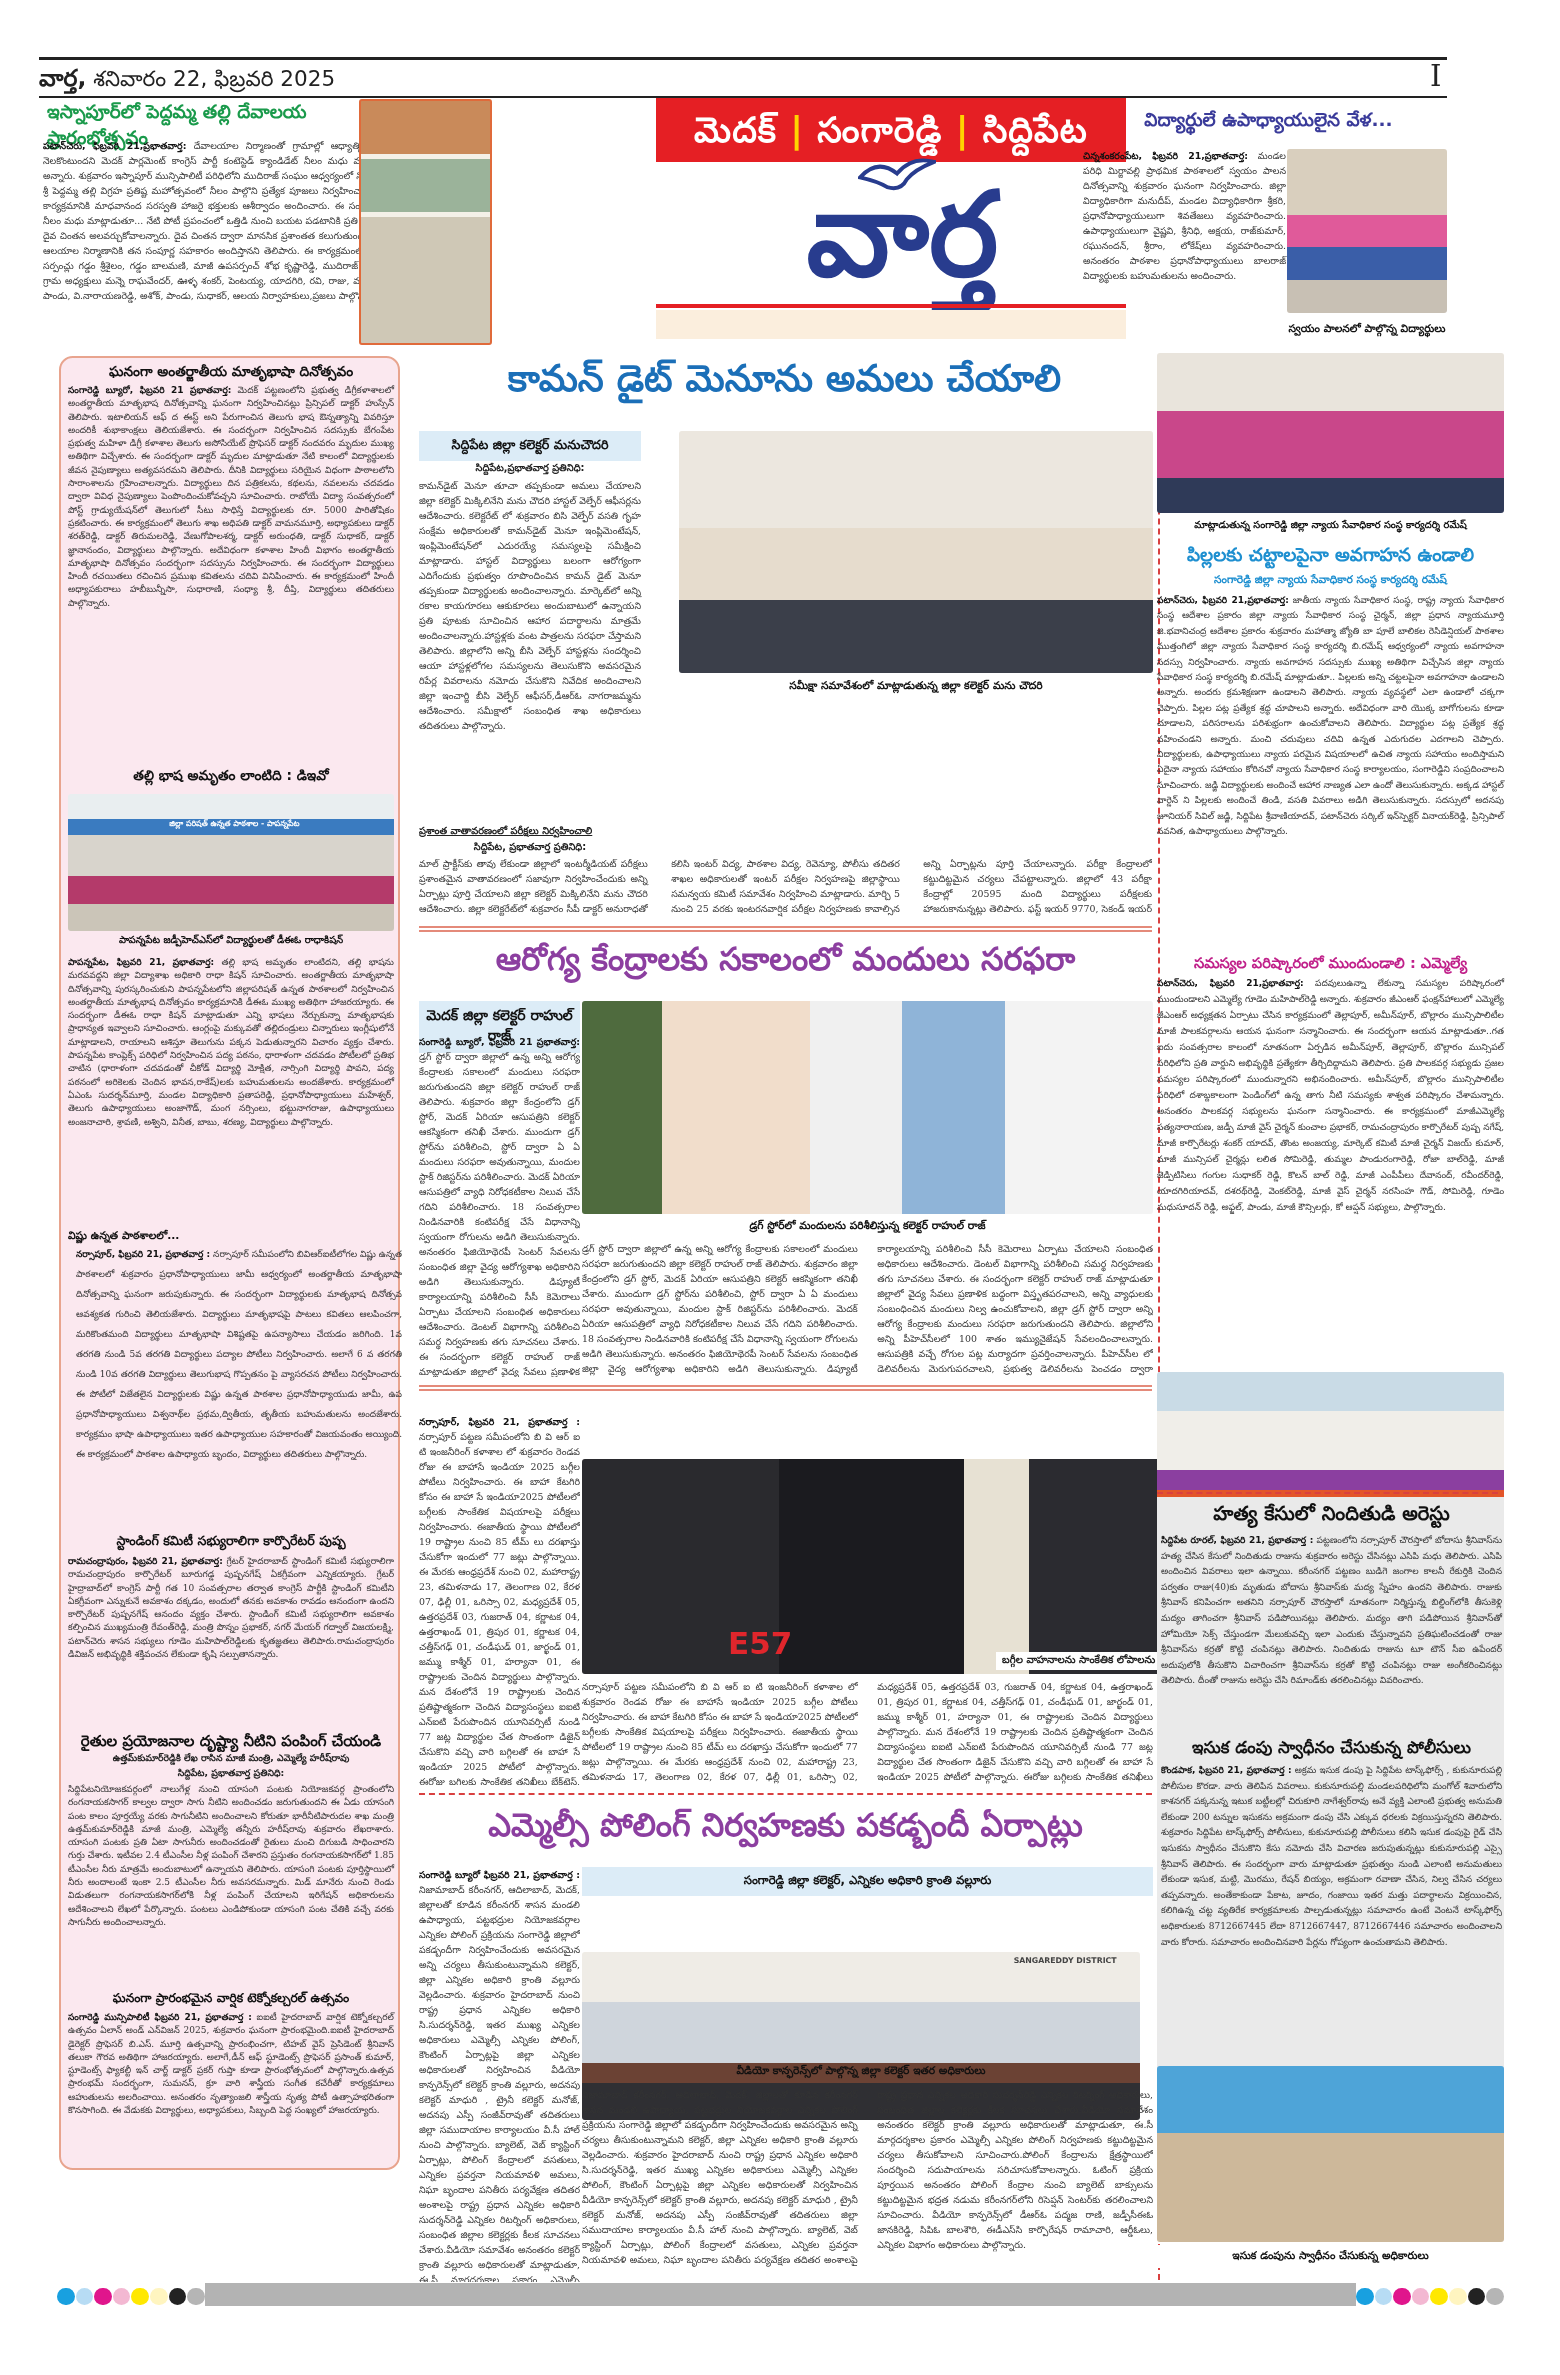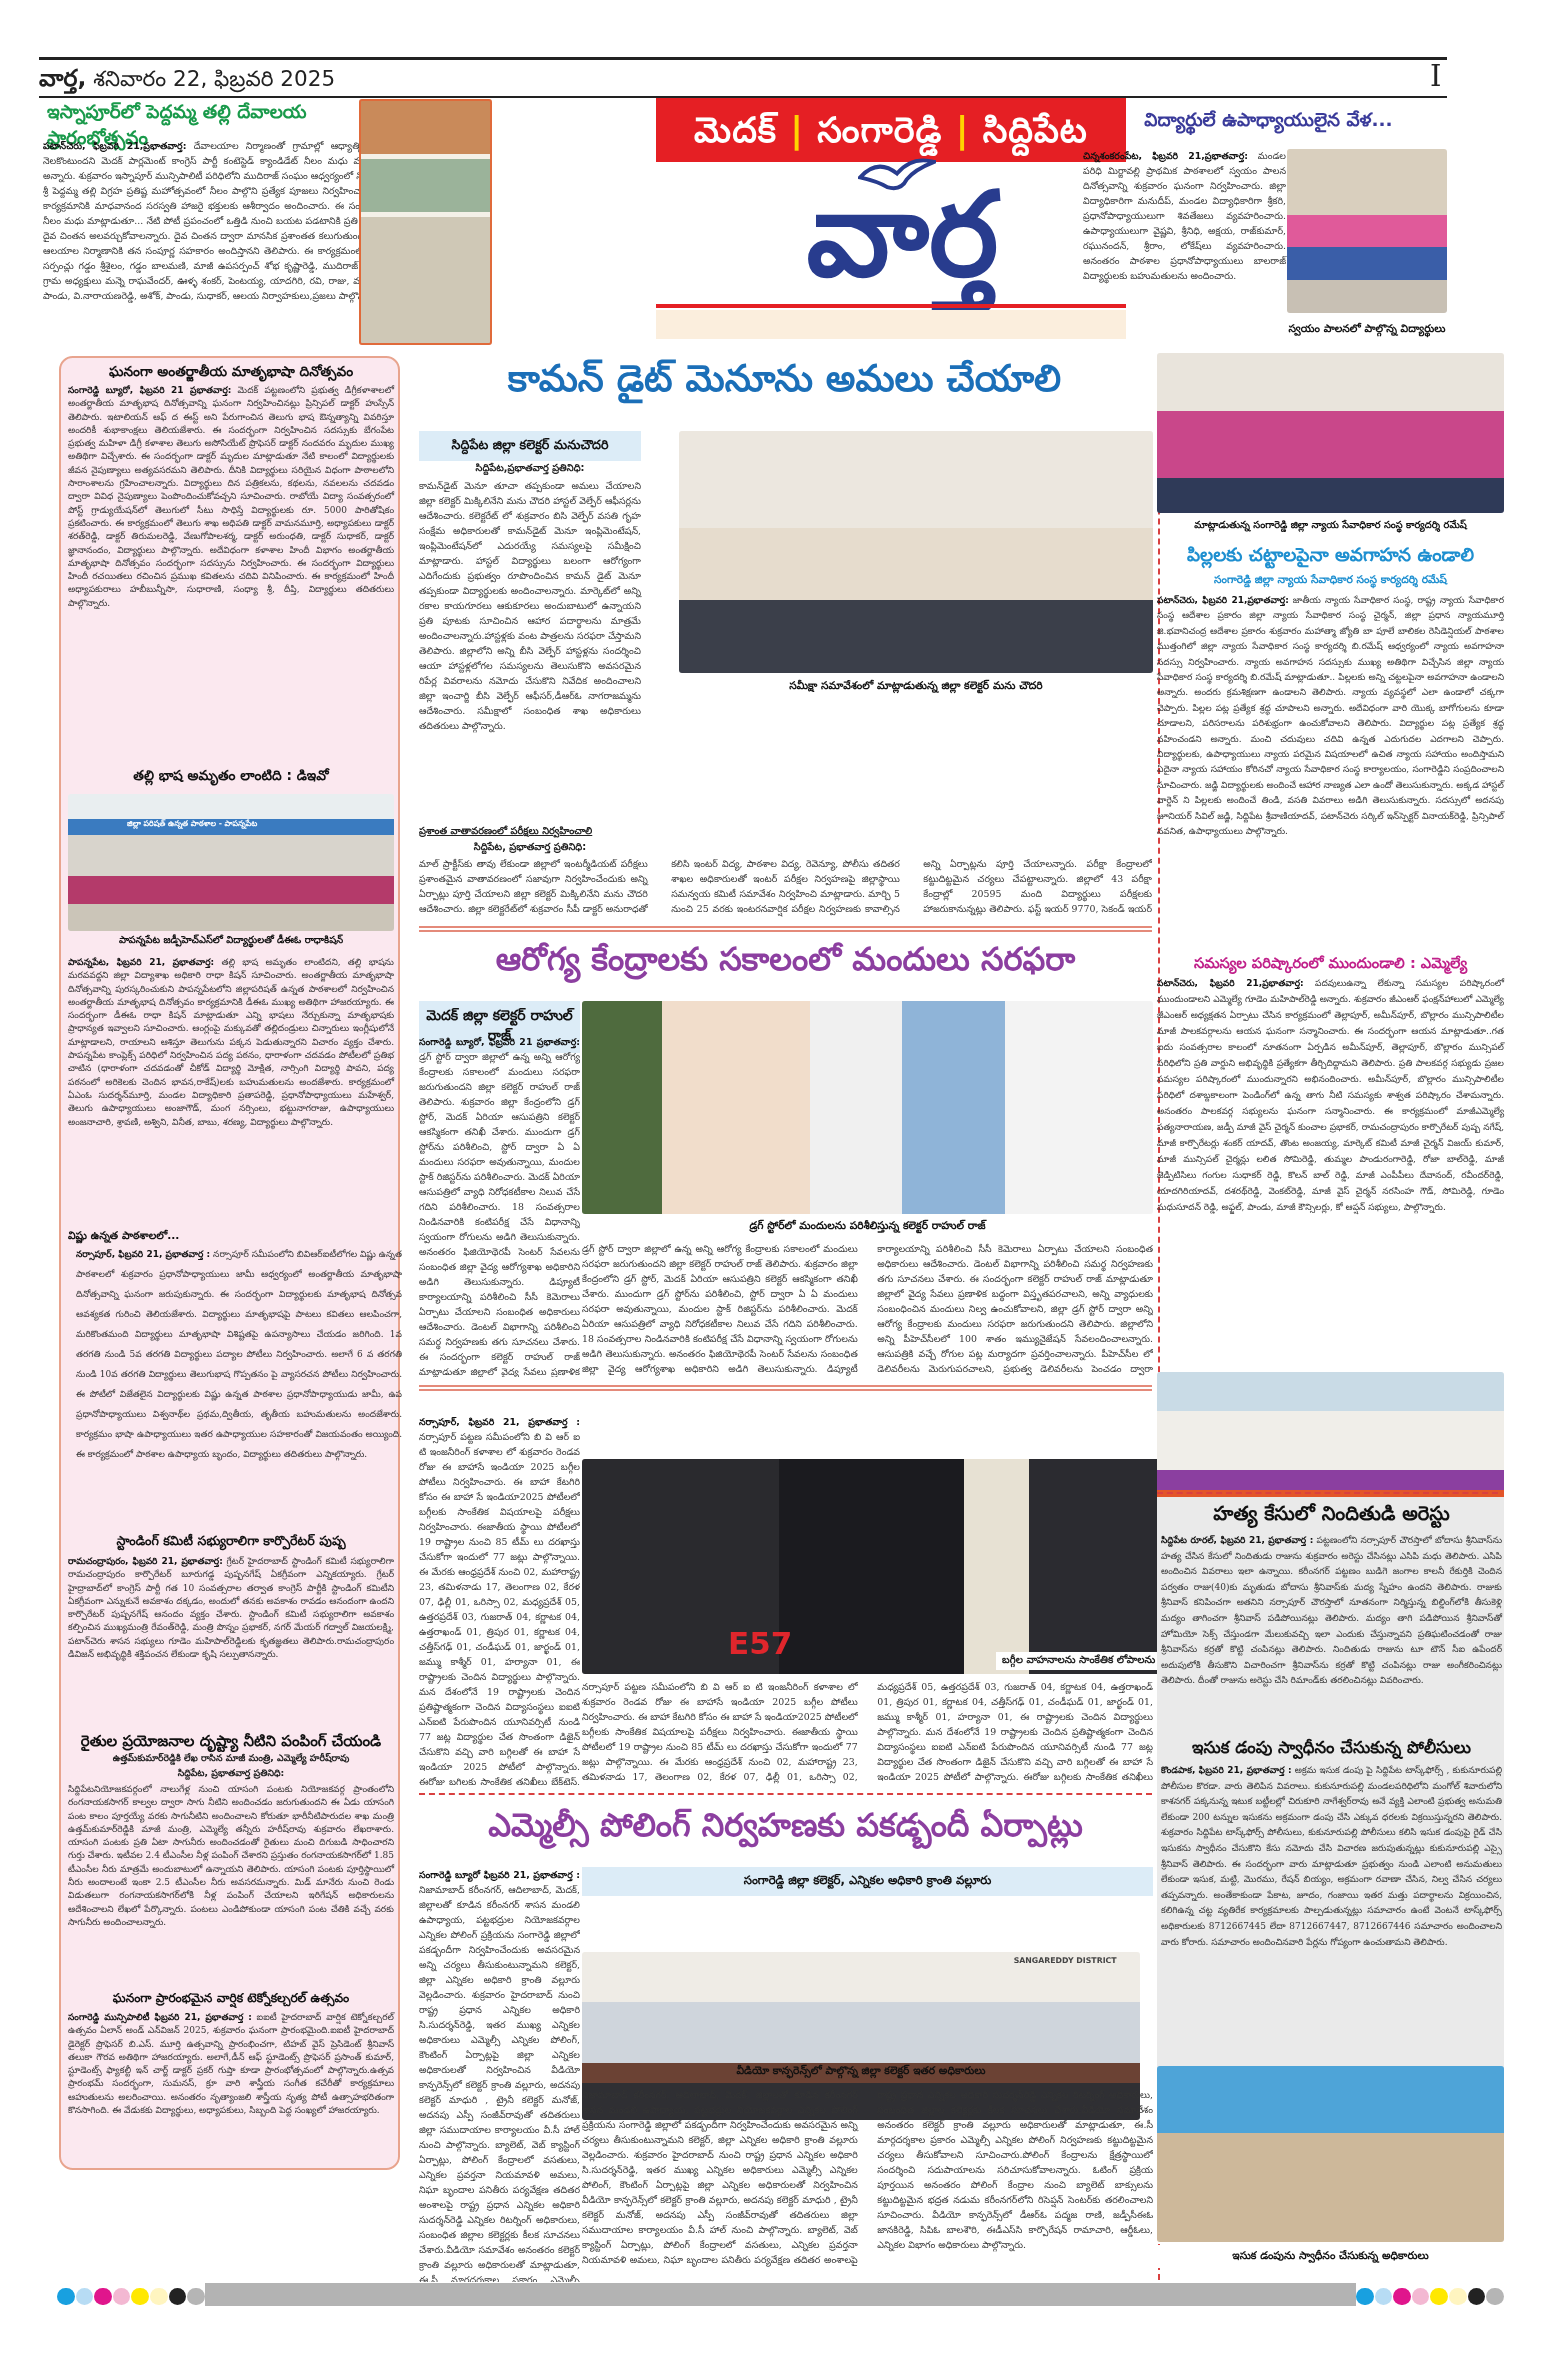--- a/index.html
+++ b/index.html
@@ -76,21 +76,21 @@
 <div class="caption" style="left:1287px; top:322px; width:160px;">స్వయం పాలనలో పాల్గొన్న విద్యార్థులు</div>
 
 <div class="pinkbox"></div>
 <div class="abs hl-dark" style="left:68px; top:363px; width:326px; font-size:13.7px; text-align:center;">ఘనంగా అంతర్జాతీయ మాతృభాషా దినోత్సవం</div>
 <p class="abs body" style="left:68px; top:384px; width:326px; font-size:9px; line-height:13.3px;">
   <b class="dl">సంగారెడ్డి బ్యూరో, ఫిబ్రవరి 21 ప్రభాతవార్త:</b>
   <span>మెదక్ పట్టణంలోని ప్రభుత్వ డిగ్రీకళాశాలలో అంతర్జాతీయ మాతృభాష దినోత్సవాన్ని ఘనంగా నిర్వహించినట్లు ప్రిన్సిపల్ డాక్టర్ హుస్సేన్ తెలిపారు. ఇటాలియన్ ఆఫ్ ద ఈస్ట్ అని పేరుగాంచిన తెలుగు భాష ఔన్నత్యాన్ని వివరిస్తూ అందరికీ శుభాకాంక్షలు తెలియజేశారు. ఈ సందర్భంగా నిర్వహించిన సదస్సుకు బేగంపేట ప్రభుత్వ మహిళా డిగ్రీ కళాశాల తెలుగు అసోసియేట్ ప్రొఫెసర్ డాక్టర్ నందవరం మృదుల ముఖ్య అతిథిగా విచ్చేశారు. ఈ సందర్భంగా డాక్టర్ మృదుల మాట్లాడుతూ నేటి కాలంలో విద్యార్థులకు జీవన నైపుణ్యాలు అత్యవసరమని తెలిపారు. దీనికి విద్యార్థులు సరియైన విధంగా పాఠాలలోని సారాంశాలను గ్రహించాలన్నారు. విద్యార్థులు దిన పత్రికలను, కథలను, నవలలను చదవడం ద్వారా వివిధ నైపుణ్యాలు పెంపొందించుకోవచ్చని సూచించారు. రాబోయే విద్యా సంవత్సరంలో పోస్ట్ గ్రాడ్యుయేషన్‌లో తెలుగులో సీటు సాధిస్తే విద్యార్థులకు రూ. 5000 పారితోషికం ప్రకటించారు. ఈ కార్యక్రమంలో తెలుగు శాఖ అధిపతి డాక్టర్ వామనమూర్తి, అధ్యాపకులు డాక్టర్ శరత్‌రెడ్డి, డాక్టర్ తిరుమలరెడ్డి, వేణుగోపాలశర్మ, డాక్టర్ అరుంధతి, డాక్టర్ సుధాకర్, డాక్టర్ జ్ఞానానందం, విద్యార్థులు పాల్గొన్నారు. అదేవిధంగా కళాశాల హిందీ విభాగం అంతర్జాతీయ మాతృభాషా దినోత్సవం సందర్భంగా సదస్సును నిర్వహించారు. ఈ సందర్భంగా విద్యార్థులు హిందీ రచయితలు రచించిన ప్రముఖ కవితలను చదివి వినిపించారు. ఈ కార్యక్రమంలో హిందీ అధ్యాపకురాలు హబీబున్నీసా, సుధారాణి, సంధ్యా శ్రీ, దీప్తి, విద్యార్థులు తదితరులు పాల్గొన్నారు.</span>
 </p>
 <div class="abs hl-dark" style="left:68px; top:767px; width:326px; font-size:13.7px; text-align:center;">తల్లి భాష అమృతం లాంటిది : డిఇవో</div>
 <div class="photo" style="left:68px; top:794px; width:326px; height:137px; background:linear-gradient(180deg,#e9eef0 0 18%,#3a7bc0 18% 30%,#d8d4cc 30% 60%,#b43a6a 60% 80%,#cbc5b8 80%);">
-  <div style="position:absolute; left:59px; top:25px; width:215px; color:#fff; font-size:7.8px; font-weight:bold; ">జిల్లా పరిషత్ ఉన్నత పాఠశాల - పాపన్నపేట</div>
+  <div style="position:absolute; left:59px; top:25px; width:215px; color:#fff; font-size:7.8px; font-weight:bold; text-align:center;">జిల్లా పరిషత్ ఉన్నత పాఠశాల - పాపన్నపేట</div>
 </div>
 <div class="caption" style="left:68px; top:934px; width:326px; font-size:9.8px;">పాపన్నపేట జడ్పీహెచ్‌ఎస్‌లో విద్యార్థులతో డీఈఓ రాధాకిషన్</div>
 <p class="abs body" style="left:68px; top:956px; width:326px; font-size:9px; line-height:13.3px;">
   <b class="dl">పాపన్నపేట, ఫిబ్రవరి 21, ప్రభాతవార్త:</b>
   <span>తల్లి భాష అమృతం లాంటిదని, తల్లి భాషను మరవవద్దని జిల్లా విద్యాశాఖ అధికారి రాధా కిషన్ సూచించారు. అంతర్జాతీయ మాతృభాషా దినోత్సవాన్ని పురస్కరించుకుని పాపన్నపేటలోని జిల్లాపరిషత్ ఉన్నత పాఠశాలలో నిర్వహించిన అంతర్జాతీయ మాతృభాష దినోత్సవం కార్యక్రమానికి డీఈఓ ముఖ్య అతిథిగా హాజరయ్యారు. ఈ సందర్భంగా డీఈఓ రాధా కిషన్ మాట్లాడుతూ ఎన్ని భాషలు నేర్చుకున్నా మాతృభాషకు ప్రాధాన్యత ఇవ్వాలని సూచించారు. ఆంగ్లంపై మక్కువతో తల్లిదండ్రులు చిన్నారులు ఇంగ్లీషులోనే మాట్లాడాలని, రాయాలని ఆశిస్తూ తెలుగును పక్కన పెడుతున్నారని విచారం వ్యక్తం చేశారు. పాపన్నపేట కాంప్లెక్స్ పరిధిలో నిర్వహించిన పద్య పఠనం, ధారాళంగా చదవడం పోటీలలో ప్రతిభ చాటిన (ధారాళంగా చదవడంతో చీకోడ్ విద్యార్థి మోక్షిత, నార్సింగి విద్యార్థి పావని, పద్య పఠనంలో అరికెలకు చెందిన భావన,రాకేష్)లకు బహుమతులను అందజేశారు. కార్యక్రమంలో ఏఎంఓ సుదర్శన్‌మూర్తి, మండల విద్యాధికారి ప్రతాపరెడ్డి, ప్రధానోపాధ్యాయులు మహేశ్వర్, తెలుగు ఉపాధ్యాయులు అంజాగౌడ్, మంగ నర్సింలు, భట్టునాగరాజు, ఉపాధ్యాయులు అంజనాచారి, శ్రావణి, అశ్విని, వినీత, బాబు, శరణ్య, విద్యార్థులు పాల్గొన్నారు.</span>
 </p>
 <div class="abs hl-dark" style="left:68px; top:1229px; width:326px; font-size:10.7px;">విష్ణు ఉన్నత పాఠశాలలో...</div>
 <p class="abs body" style="left:68px; top:1244px; width:326px; font-size:9px; line-height:20px;margin-left:8px;">
   <b class="dl">నర్సాపూర్, ఫిబ్రవరి 21, ప్రభాతవార్త :</b>
   <span>నర్సాపూర్ సమీపంలోని బివిఆర్ఐటీలోగల విష్ణు ఉన్నత పాఠశాలలో శుక్రవారం ప్రధానోపాధ్యాయులు జామీ ఆధ్వర్యంలో అంతర్జాతీయ మాతృభాషా దినోత్సవాన్ని ఘనంగా జరుపుకున్నారు. ఈ సందర్భంగా విద్యార్థులకు మాతృభాష దినోత్సవ ఆవశ్యకత గురించి తెలియజేశారు. విద్యార్థులు మాతృభాషపై పాటలు కవితలు ఆలపించగా, మరికొంతమంది విద్యార్థులు మాతృభాషా విశిష్టతపై ఉపన్యాసాలు చేయడం జరిగింది. 1వ తరగతి నుండి 5వ తరగతి విద్యార్థులు పద్యాల పోటీలు నిర్వహించారు. అలాగే 6 వ తరగతి నుండి 10వ తరగతి విద్యార్థులు తెలుగుభాష గొప్పతనం పై వ్యాసరచన పోటీలు నిర్వహించారు. ఈ పోటీలో విజేతలైన విద్యార్థులకు విష్ణు ఉన్నత పాఠశాల ప్రధానోపాధ్యాయుడు జామీ, ఉప ప్రధానోపాధ్యాయులు విశ్వనాథ్‌ల ప్రథమ,ద్వితీయ, తృతీయ బహుమతులను అందజేశారు. కార్యక్రమం భాషా ఉపాధ్యాయులు ఇతర ఉపాధ్యాయుల సహకారంతో విజయవంతం అయ్యింది. ఈ కార్యక్రమంలో పాఠశాల ఉపాధ్యాయ బృందం, విద్యార్థులు తదితరులు పాల్గొన్నారు.</span>

